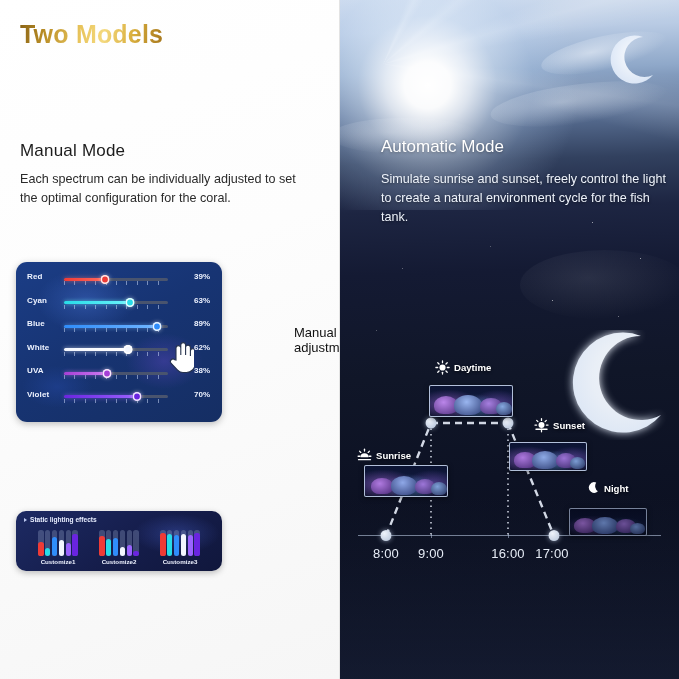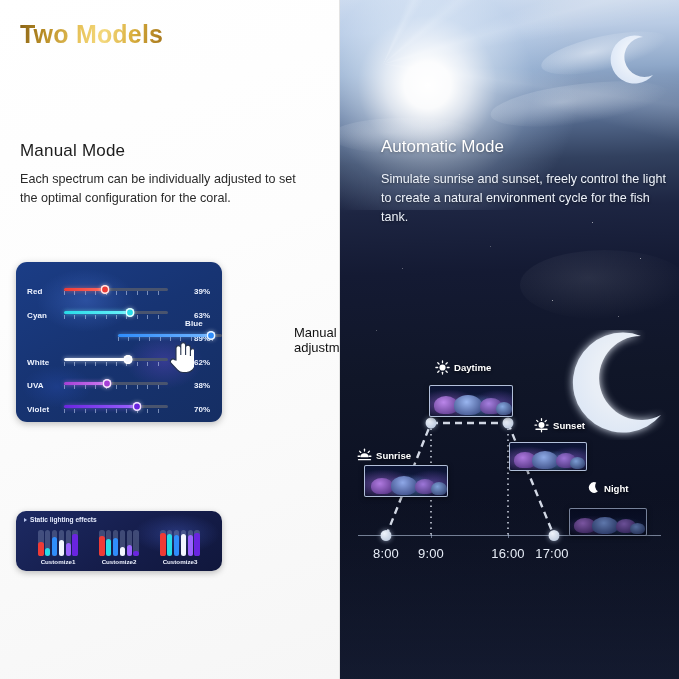--- a/index.html
+++ b/index.html
@@ -54,21 +54,21 @@
     background:
       radial-gradient(ellipse 70px 45px at 34% 24%, rgba(60,100,190,.55), rgba(0,0,0,0) 70%),
       radial-gradient(ellipse 55px 40px at 72% 62%, rgba(90,70,190,.45), rgba(0,0,0,0) 70%),
       radial-gradient(ellipse 50px 30px at 20% 78%, rgba(35,70,160,.5), rgba(0,0,0,0) 70%),
       linear-gradient(150deg,#1b3d86 0%,#173473 45%,#152e63 100%);
     box-shadow: 0 2px 7px rgba(0,0,0,.25);
     overflow: hidden;
   }
   .slider-row {
     position: absolute; left: 0; width: 206px; height: 24px;
-    display: flex; align-items: flex-end;
+    display: flex; align-items: flex-start;
   }
   .slider-label {
     width: 48px; padding-left: 11px;
     font-size: 8px; font-weight: bold; color: #eef3ff;
     letter-spacing: .1px;
   }
   .slider-track-wrap { position: relative; width: 104px; height: 14px; }
   .slider-track {
     position: absolute; top: 5.5px; left: 0; width: 104px; height: 3.2px;
     border-radius: 2px; background: #49546e;
@@ -283,21 +283,21 @@
           <div class="slider-row" style="top: 33.5px;">
             <div class="slider-label">Cyan</div>
             <div class="slider-track-wrap">
               <div class="slider-track"></div>
               <div class="slider-ticks"></div>
               <div class="slider-fill" style="width:63%;background:linear-gradient(90deg,#27dbe8,#6cf3fb);box-shadow:0 0 4px #6cf3fb99;"></div>
               <div class="slider-knob" style="left:63%;background:#27dbe8;"></div>
             </div>
             <div class="slider-pct">63%</div>
           </div>
-          <div class="slider-row" style="top: 57px; flex-direction: column;">
+          <div class="slider-row" style="top: 57px;">
             <div class="slider-label">Blue</div>
             <div class="slider-track-wrap">
               <div class="slider-track"></div>
               <div class="slider-ticks"></div>
               <div class="slider-fill" style="width:89%;background:linear-gradient(90deg,#2f8dfb,#70b5ff);box-shadow:0 0 4px #70b5ff99;"></div>
               <div class="slider-knob" style="left:89%;background:#2f8dfb;"></div>
             </div>
             <div class="slider-pct">89%</div>
           </div>
           <div class="slider-row" style="top: 80.5px;">

